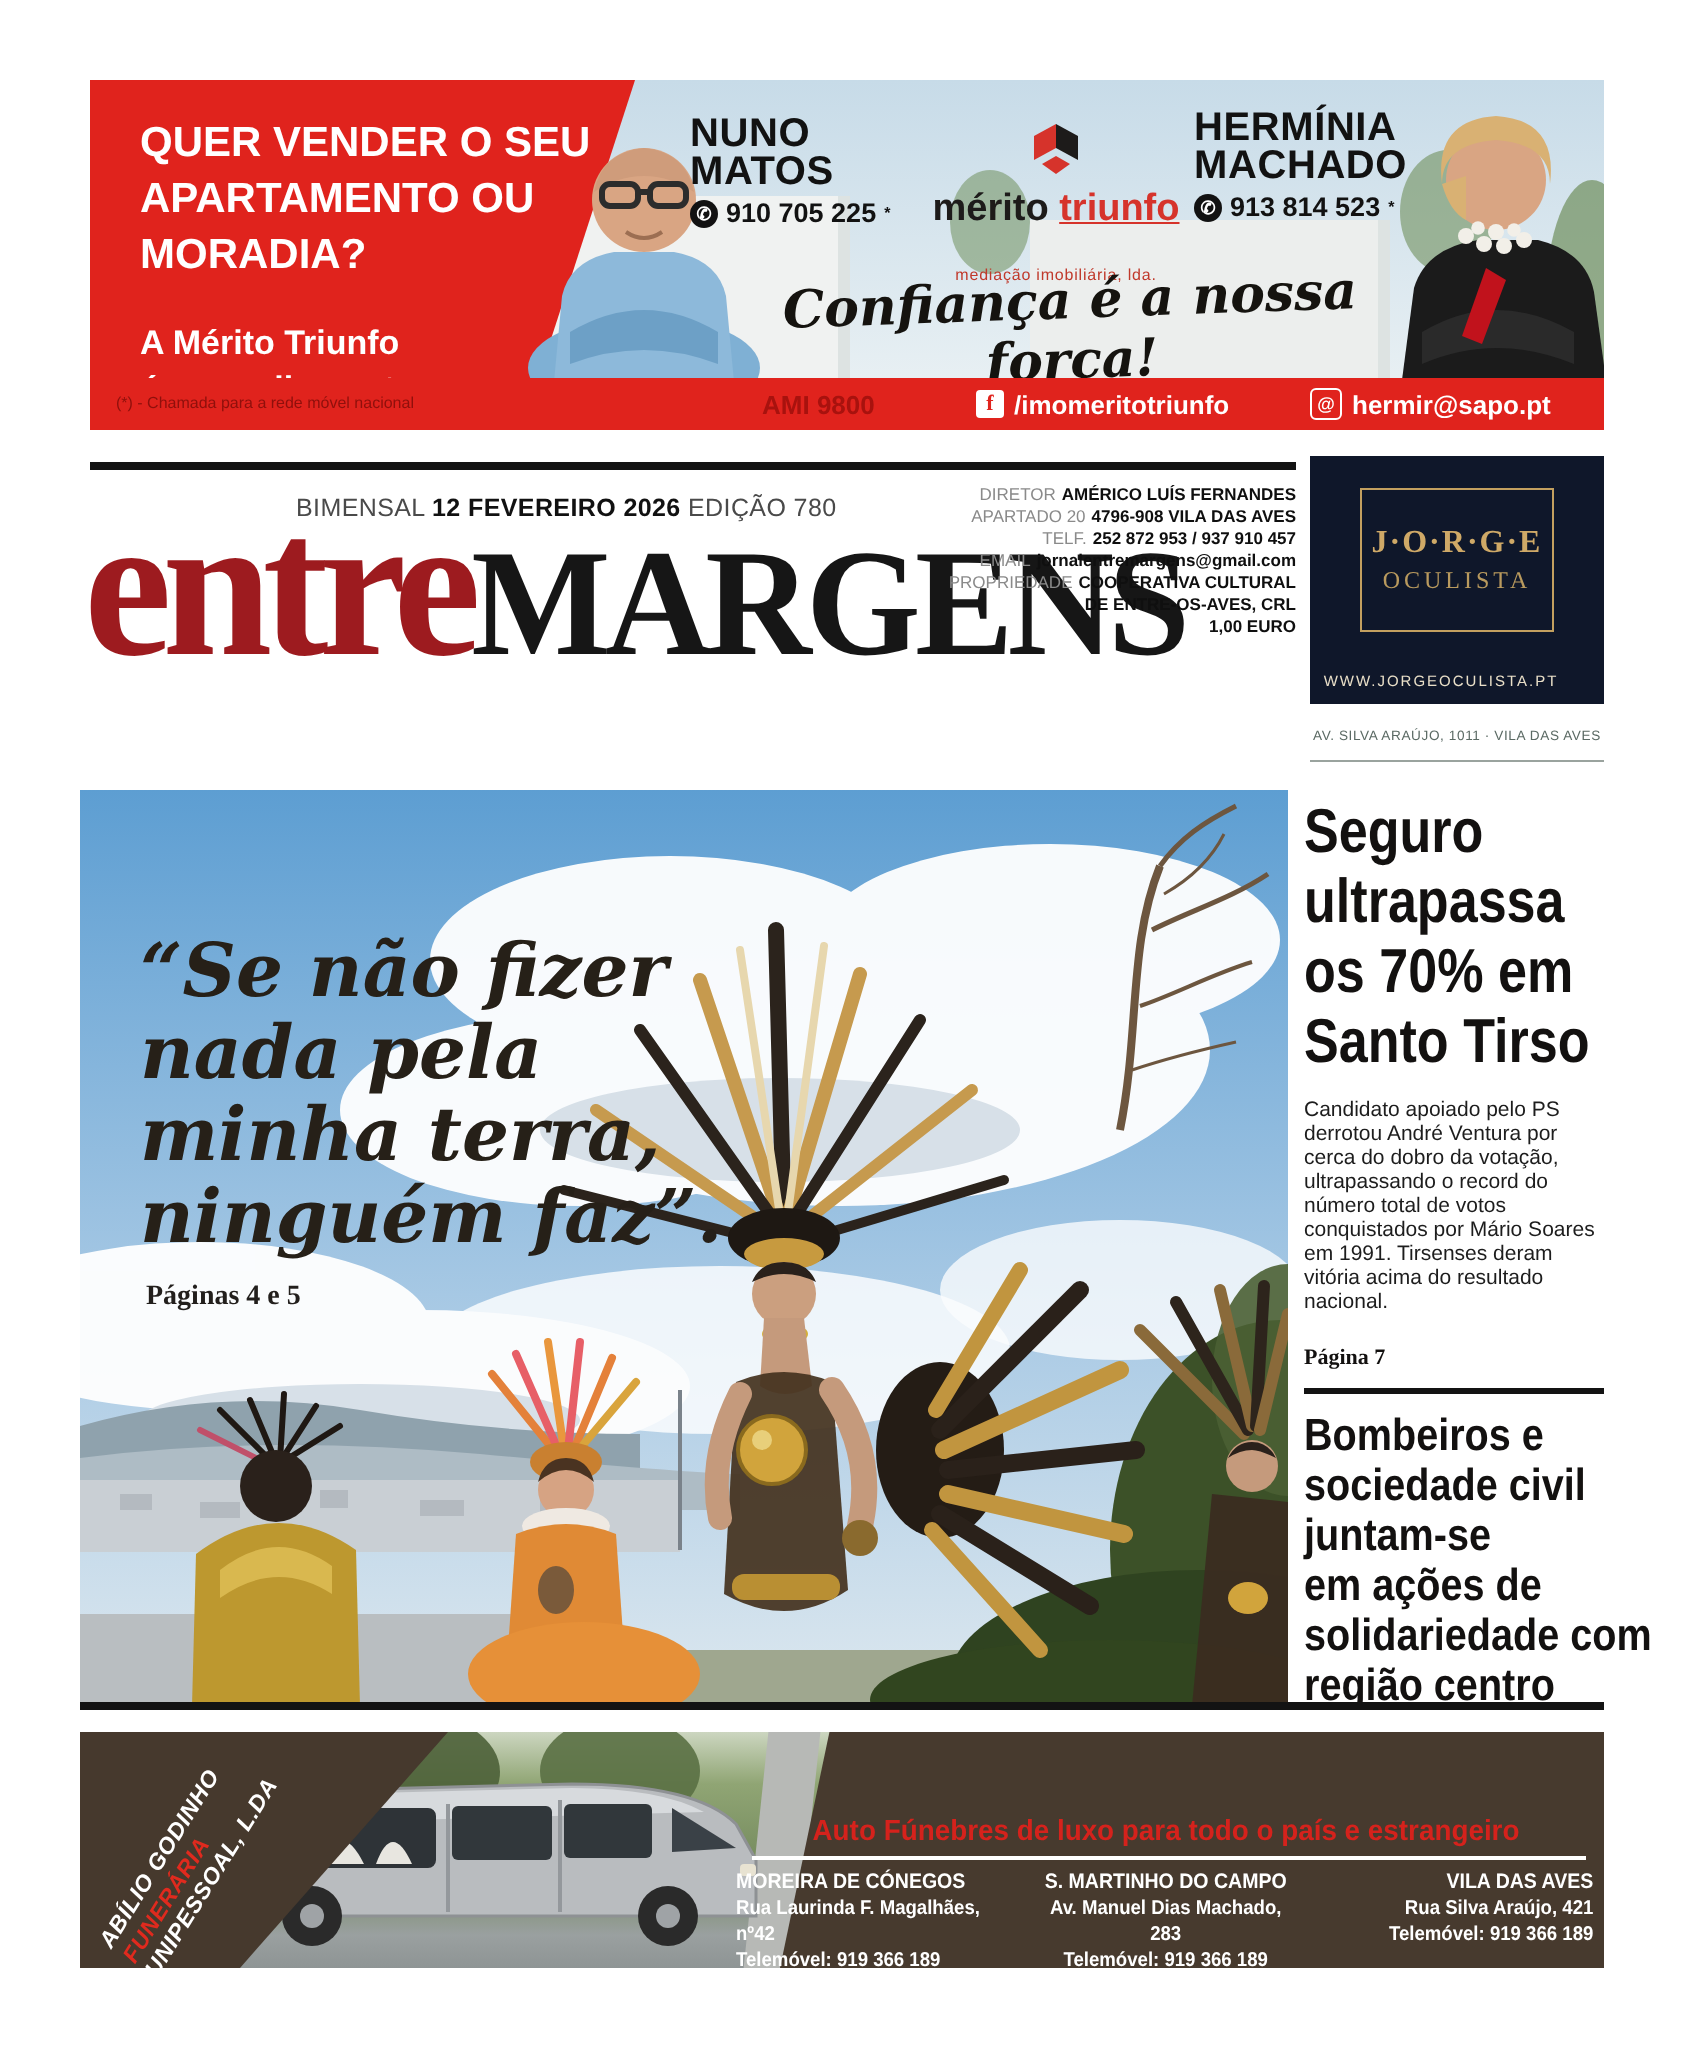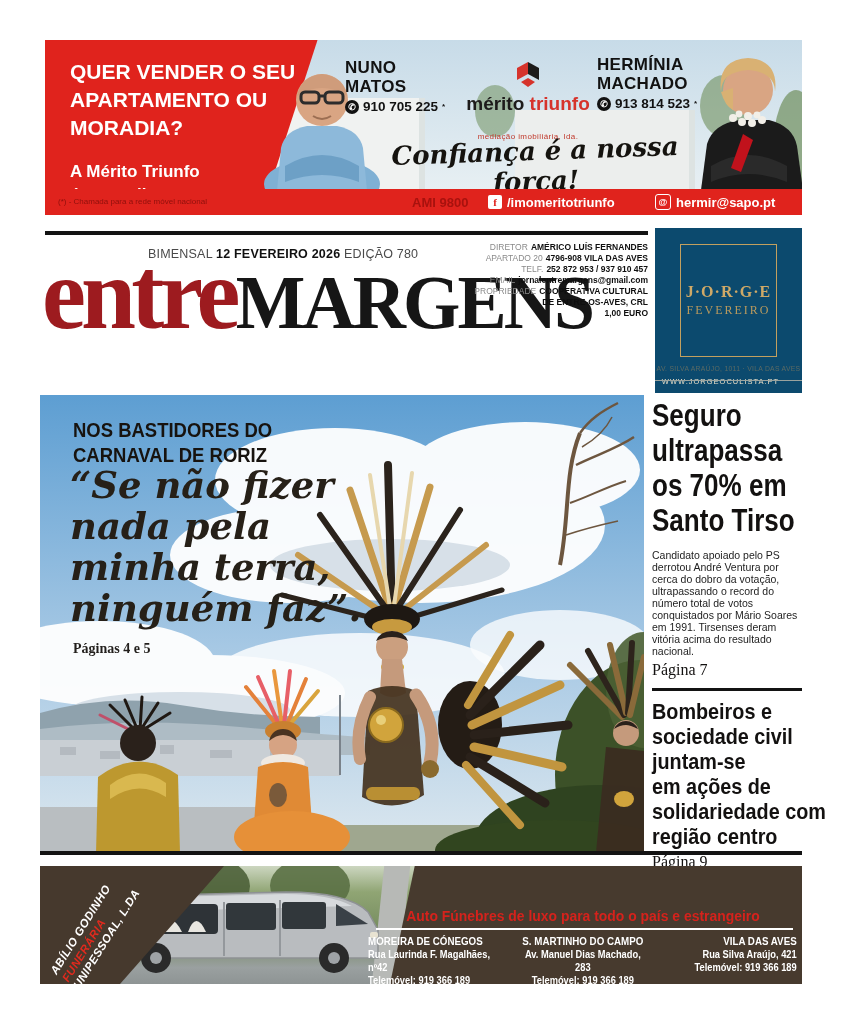--- a/index.html
+++ b/index.html
@@ -10,54 +10,54 @@
 
   
   #top-ad{left:45px;top:40px;width:757px;height:175px;overflow:hidden;background:linear-gradient(#c7dbe8,#edf3f5);}
   .ad-house{position:absolute;background:#f0f2f1;box-shadow:inset -6px 0 0 #dde3e2;}
   .ad-tree{position:absolute;border-radius:50%;background:#6f8f5c;opacity:.85;}
   #ad-red{position:absolute;inset:0;background:#e0231d;clip-path:polygon(0 0,36% 0,28.5% 100%,0 100%);}
   #ad-red-strip{position:absolute;left:0;bottom:0;width:100%;height:26px;background:#e0231d;}
   .ad-head{left:25px;top:18px;color:#fff;font-weight:800;font-size:21px;line-height:28px;}
   .ad-sub{left:25px;top:120px;color:#fff;font-weight:800;font-size:17px;line-height:23px;}
   .ad-foot{left:13px;top:8px;color:#8f100c;font-size:8px;}
-  .agent-name{font-weight:800;font-size:17px;line-height:19px;color:#121212;letter-spacing:.3px;}
+  .agent-name{font-weight:800;font-size:20px;line-height:19px;color:#121212;letter-spacing:.3px;}
   .phone-row{margin-top:3px;font-weight:800;font-size:13.5px;color:#121212;display:flex;align-items:center;gap:4px;}
   .phone-ic{display:inline-flex;width:14px;height:14px;border-radius:50%;background:#121212;color:#fff;
             font-size:9px;align-items:center;justify-content:center;}
   sup.star{font-size:8px;vertical-align:6px;}
   #merito-logo{left:408px;top:20px;width:150px;text-align:center;}
   #merito-cube{width:34px;height:30px;margin:0 auto;}
   #merito-text{font-weight:800;font-size:19px;color:#1d1b1a;line-height:20px;}
-  #merito-text .red{color:#d6332b;font-weight:600;}
+  #merito-text .red{color:#d6332b;font-weight:600;text-decoration:underline;}
   #merito-sub{font-size:8px;color:#c0392b;letter-spacing:.4px;margin-top:18px;}
   #ad-slogan{left:338px;top:96px;width:305px;text-align:center;font-family:"DejaVu Serif",serif;
              font-style:italic;font-weight:700;font-size:26px;color:#15130f;transform:rotate(-2deg);}
   .strip-item{position:absolute;top:0;height:26px;display:flex;align-items:center;gap:5px;}
-  #strip-ami{left:367px;color:#a8120e;font-weight:700;font-size:13px;}
+  #strip-ami{left:336px;color:#a8120e;font-weight:700;font-size:13px;}
   #strip-fb{left:443px;color:#fff;font-weight:700;font-size:13px;}
   #strip-mail{left:610px;color:#fff;font-weight:600;font-size:13px;}
   .fb-ic{display:inline-flex;width:14px;height:14px;background:#fff;color:#e0231d;font-weight:800;
          font-size:11px;align-items:center;justify-content:center;border-radius:2px;font-family:"Liberation Serif",serif;}
   .mail-ic{display:inline-flex;width:14px;height:14px;border:1.4px solid #fff;border-radius:3px;color:#fff;
            font-size:9px;align-items:center;justify-content:center;}
 
   
   #mast-rule{left:45px;top:231px;width:603px;height:4px;background:#131313;}
   #dateline{left:148px;top:247px;font-size:12.5px;letter-spacing:.2px;color:#4a4a4a;}
   #dateline b{color:#111;font-weight:800;}
   #logo{left:42px;top:243px;white-space:nowrap;transform:scaleX(.97);transform-origin:0 0;}
   #logo .entre{font-family:"Liberation Serif",serif;font-weight:700;color:#9d1b1f;font-size:102px;
                letter-spacing:-5px;line-height:1;}
   #logo .margens{font-family:"Liberation Serif",serif;font-weight:700;color:#161616;font-size:76px;
                  letter-spacing:-3px;}
   #mast-info{left:420px;top:242px;width:228px;text-align:right;font-size:8.5px;line-height:11px;color:#0f0f0f;}
   #mast-info .lab{color:#8a8a8a;font-weight:400;margin-right:3px;}
   #mast-info .val{font-weight:700;}
-  #oculista{left:655px;top:228px;width:147px;height:165px;background:#0c4a6e;text-align:center;}
+  #oculista{left:655px;top:228px;width:147px;height:124px;background:#0f172a;text-align:center;}
   #oculista-box{position:absolute;left:25px;top:16px;right:25px;bottom:36px;border:1.5px solid #c3a05f;
                 display:flex;flex-direction:column;align-items:center;justify-content:center;gap:2px;}
   #oculista-name{color:#cfa967;font-weight:700;font-size:16px;letter-spacing:1px;font-family:"Liberation Serif",serif;}
   #oculista-sub{color:#b99a5e;font-size:12px;letter-spacing:2px;font-family:"Liberation Serif",serif;}
   #oculista-web{position:absolute;left:0;right:16px;bottom:7px;color:#e9dfc8;font-size:7.5px;letter-spacing:1px;}
   #oculista-addr{left:655px;top:365px;width:147px;text-align:center;font-size:6.8px;color:#5b6a64;letter-spacing:.3px;}
   #oculista-rule{left:655px;top:380px;width:147px;height:1px;background:#9aa39e;}
 
   
   #feature{left:40px;top:395px;width:604px;height:458px;overflow:hidden;}
@@ -66,21 +66,21 @@
   #kicker{left:33px;top:22px;font-size:21px;font-weight:800;color:#17130f;line-height:25px;}
   #quote{left:30px;top:70px;font-family:"DejaVu Serif",serif;font-style:italic;font-weight:700;
          font-size:37px;line-height:41px;color:#262018;}
   #pages{left:33px;top:246px;font-family:"Liberation Serif",serif;font-weight:700;font-size:14px;color:#221f1c;}
 
   
   #right-col{left:652px;top:398px;width:150px;color:#131110;}
   .rc-h1{font-size:31px;font-weight:800;line-height:35px;}
   .rc-h2{font-size:22.5px;font-weight:800;line-height:25px;}
   .rc-body{margin-top:11px;font-family:Liberation Sans, sans-serif;font-size:10.5px;line-height:12px;color:#1d1d1d;}
-  .rc-page{margin-top:4px;font-family:"Liberation Serif",serif;font-weight:400;font-size:16px;}
+  .rc-page{margin-top:16px;font-family:"Liberation Serif",serif;font-weight:700;font-size:11px;}
   .rc-div{margin:9px 0 8px 0;height:3px;background:#131313;width:150px;}
   #bottom-rule{left:40px;top:851px;width:762px;height:4px;background:#131313;}
 
   
   #funeral{left:40px;top:866px;width:762px;height:118px;overflow:hidden;background:#473a2e;}
   #f-photo{position:absolute;left:0;top:0;width:430px;height:118px;
            background:linear-gradient(#ccd6c0 0%,#90a574 22%,#72885c 60%,#9aa0a0 86%,#8e9494 100%);}
   .f-bush{position:absolute;border-radius:50%;background:#4c6138;opacity:.9;}
   #f-pillar{position:absolute;left:338px;top:0;width:26px;height:118px;background:#b7b9b6;transform:skewX(-6deg);}
   #f-band{position:absolute;left:0;top:0;width:200px;height:118px;background:#46392d;
@@ -218,21 +218,21 @@
     <div><span class="lab">TELF.</span><span class="val">252 872 953 / 937 910 457</span></div>
     <div><span class="lab">EMAIL</span><span class="val">jornalentremargens@gmail.com</span></div>
     <div><span class="lab">PROPRIEDADE</span><span class="val">COOPERATIVA CULTURAL</span></div>
     <div><span class="val">DE ENTRE-OS-AVES, CRL</span></div>
     <div><span class="val">1,00 EURO</span></div>
   </div>
 
   <div class="abs" id="oculista">
     <div id="oculista-box">
       <div id="oculista-name">J·O·R·G·E</div>
-      <div id="oculista-sub">FEVEREIRO</div>
+      <div id="oculista-sub">OCULISTA</div>
     </div>
     <div id="oculista-web">WWW.JORGEOCULISTA.PT</div>
   </div>
   <div class="abs" id="oculista-addr">AV. SILVA ARAÚJO, 1011 · VILA DAS AVES</div>
   <div class="abs" id="oculista-rule"></div>
 
   <div class="abs" id="feature">
     <svg viewBox="0 0 604 458" preserveAspectRatio="none">
       <defs>
         <linearGradient id="sky" x1="0" y1="0" x2="0" y2="1">
@@ -364,24 +364,20 @@
           <line x1="588" y1="318" x2="592" y2="248" stroke="#2d241c"></line>
           <line x1="590" y1="320" x2="604" y2="262" stroke="#8a6a3a"></line>
         </g>
         <circle cx="586" cy="338" r="13" fill="#c59a7c"></circle>
         <path d="M574,334 Q578,326 586,326 Q594,326 598,334 Q590,330 586,330 Q580,330 574,334 Z" fill="#2a211b"></path>
         <path d="M566,352 L604,356 L604,458 L556,458 Z" fill="#3a2c20" opacity=".94"></path>
         <ellipse cx="584" cy="404" rx="10" ry="8" fill="#d1a43c"></ellipse>
       </g>
     </svg>
 
-    <div class="abs" id="kicker">
-      <span class="hl-line">NOS BASTIDORES DO</span>
-      <span class="hl-line">CARNAVAL DE RORIZ</span>
-    </div>
     <div class="abs" id="quote">
       <span class="nowrap" style="display:block">“Se não fizer</span>
       <span class="nowrap" style="display:block">nada pela</span>
       <span class="nowrap" style="display:block">minha terra,</span>
       <span class="nowrap" style="display:block">ninguém faz”.</span>
     </div>
     <div class="abs" id="pages">Páginas 4 e 5</div>
   </div>
 
   <div class="abs" id="right-col">

